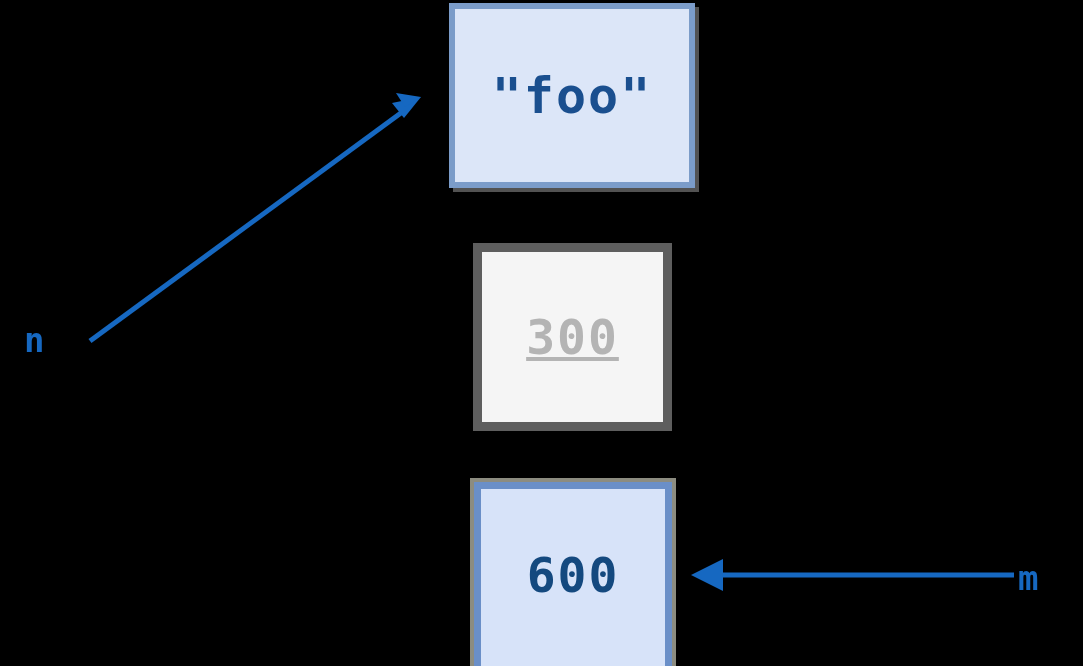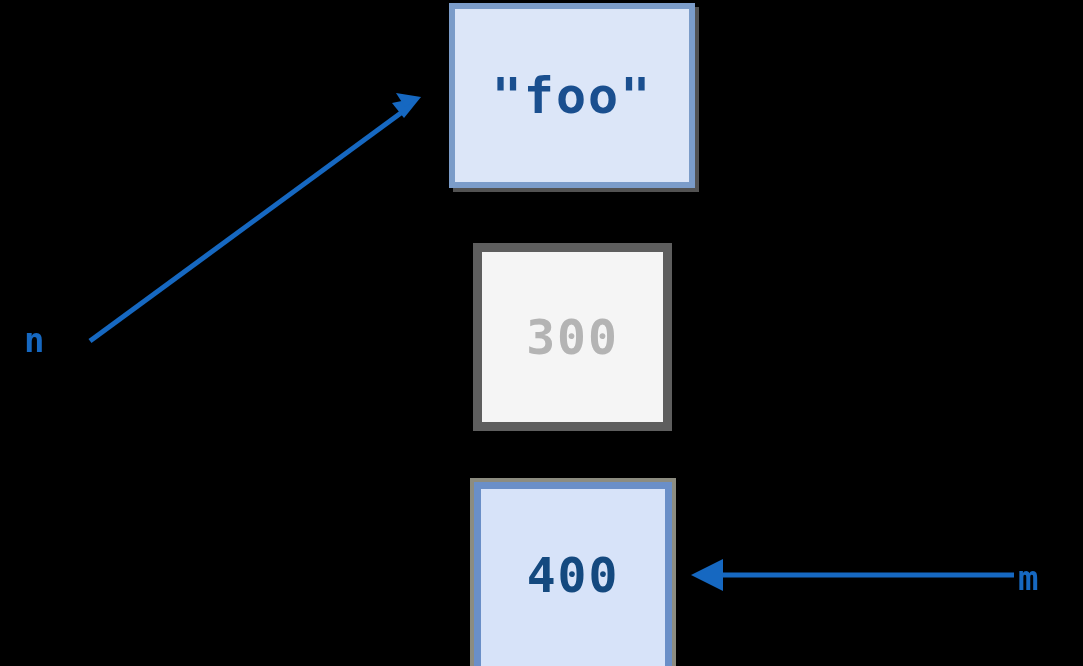--- a/index.html
+++ b/index.html
@@ -46,20 +46,21 @@
   
   .box-300 {
     left: 473px;
     top: 243px;
     width: 199px;
     height: 188px;
     background: #f5f5f5;
     border: 9px solid #5e5e5e;
     color: #b4b4b4;
     font-size: 48px;
+    text-decoration: underline;
   }
 
   
   .box-400 {
     left: 474px;
     top: 482px;
     width: 198px;
     height: 195px;
     background: #d7e3f9;
     border: 7px solid #6a8fc8;
@@ -101,21 +102,21 @@
 
   <div class="value-box box-foo">
     <span>"foo"</span>
   </div>
 
   <div class="value-box box-300">
     <span>300</span>
   </div>
 
   <div class="value-box box-400">
-    <span>400</span>
+    <span>600</span>
   </div>
 
   <div class="var-label label-left">n</div>
 
   <div class="var-label label-right">m</div>
 
   <svg id="arrow-layer" viewBox="0 0 1083 666">
 
     <g>
       <line x1="90" y1="341" x2="405" y2="110" stroke="#1668c1" stroke-width="5"></line>

